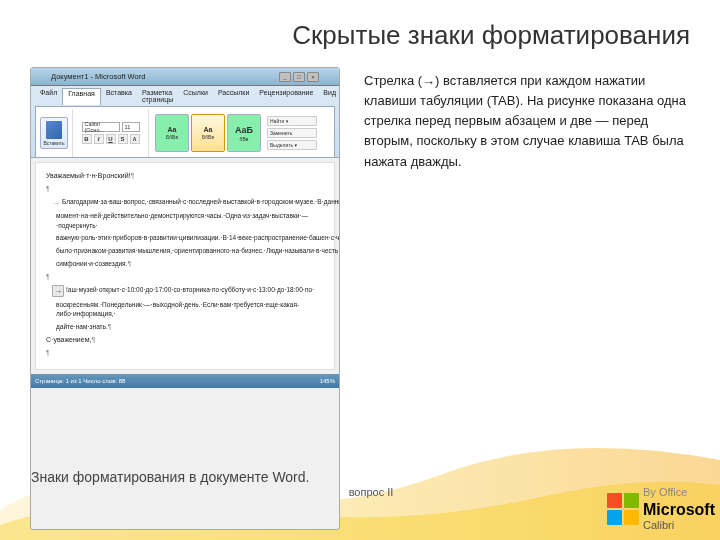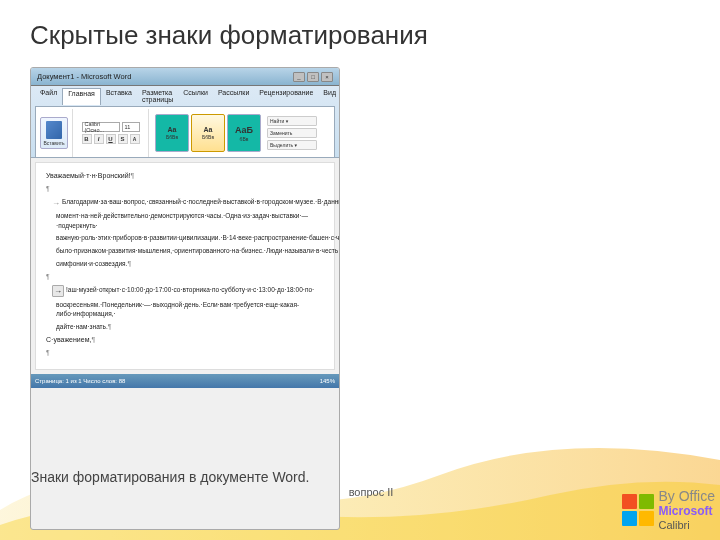--- a/index.html
+++ b/index.html
@@ -21,20 +21,21 @@
       flex-direction: column;
       height: 100%;
     }
 
     .page-title {
       font-size: 26px;
       font-weight: 300;
       color: #333;
       margin-bottom: 16px;
       font-family: 'Segoe UI', Arial, sans-serif;
+      text-align: right;
     }
 
     .content-row {
       display: flex;
       flex-direction: row;
       gap: 24px;
       flex: 1;
     }
 
     
@@ -47,21 +48,21 @@
       overflow: hidden;
       font-family: Arial, sans-serif;
       font-size: 8px;
     }
 
     .word-titlebar {
       background: linear-gradient(to bottom, #b8d4e8, #8ab4d0);
       height: 18px;
       display: flex;
       align-items: center;
-      padding: 0 6px;
+      padding: 0 20px;
       font-size: 8px;
       color: #222;
       border-bottom: 1px solid #777;
       justify-content: space-between;
     }
 
     .word-titlebar-text {
       font-size: 7.5px;
       color: #222;
     }
@@ -231,21 +232,21 @@
     .style-boxes {
       display: flex;
       gap: 2px;
       align-items: center;
     }
 
     .style-box {
       width: 34px;
       height: 38px;
       border: 1px solid #aac;
-      background: #14b8a6;
+      background: #86efac;
       display: flex;
       flex-direction: column;
       align-items: center;
       justify-content: center;
       font-size: 5px;
       color: #333;
       border-radius: 2px;
       gap: 1px;
     }
 
@@ -388,21 +389,21 @@
     .logo-sq-3 { background: #00a4ef; }
     .logo-sq-4 { background: #ffb900; }
 
     .office-text {
       font-size: 11px;
       color: #666;
       line-height: 1.2;
     }
 
     .by-office-label {
-      font-size: 14px;
+      font-size: 11px;
       color: #888;
       display: block;
     }
 
     
     .wave-container {
       position: absolute;
       bottom: 0;
       left: 0;
       width: 720px;
@@ -559,20 +560,23 @@
       </div>
 
       <div class="word-statusbar">
         <span>Страница: 1 из 1   Число слов: 88</span>
         <div class="statusbar-right">
           <span>145%</span>
         </div>
       </div>
     </div>
 
+    <div class="description-panel">
+      <p>Стрелка (→) вставляется при каждом нажатии клавиши табуляции (TAB). На рисунке показана одна стрелка перед первым абзацем и две — перед вторым, поскольку в этом случае клавиша TAB была нажата дважды.</p>
+    </div>
 
   </div>
 </div>
 
 <div class="footer-text-row">
   <div class="footer-left-label">Знаки форматирования в документе Word.</div>
 
   <div class="footer-center">
     <br>
     <span>вопрос II</span>
@@ -580,17 +584,17 @@
 
   <div class="office-logo">
     <div class="office-logo-squares">
       <div class="logo-sq logo-sq-1"></div>
       <div class="logo-sq logo-sq-2"></div>
       <div class="logo-sq logo-sq-3"></div>
       <div class="logo-sq logo-sq-4"></div>
     </div>
     <div class="office-text">
       <span class="by-office-label">By Office</span>
-      <span style="font-size:12px;color:#8b5cf6;font-weight:bold;">Microsoft</span><br>
+      <span style="font-size:16px;color:#000000;font-weight:bold;">Microsoft</span><br>
       <span style="font-size:11px;color:#555;">Calibri</span>
     </div>
   </div>
 </div>
 
 </body></html>

